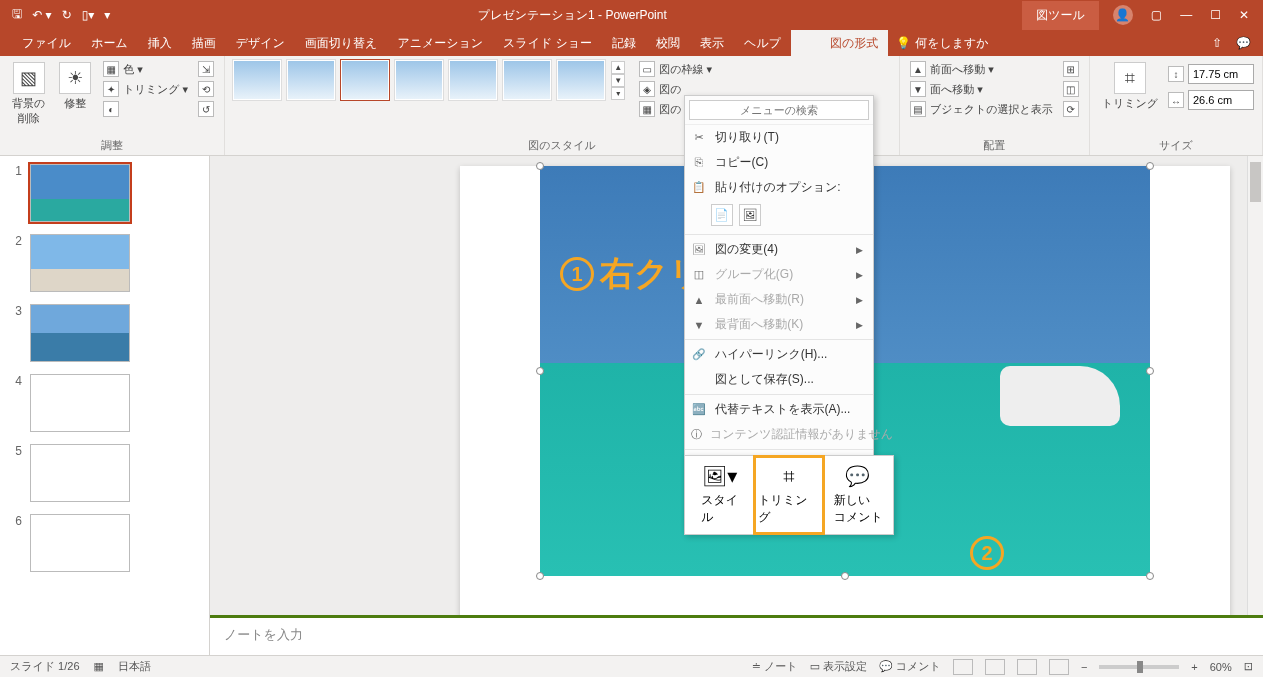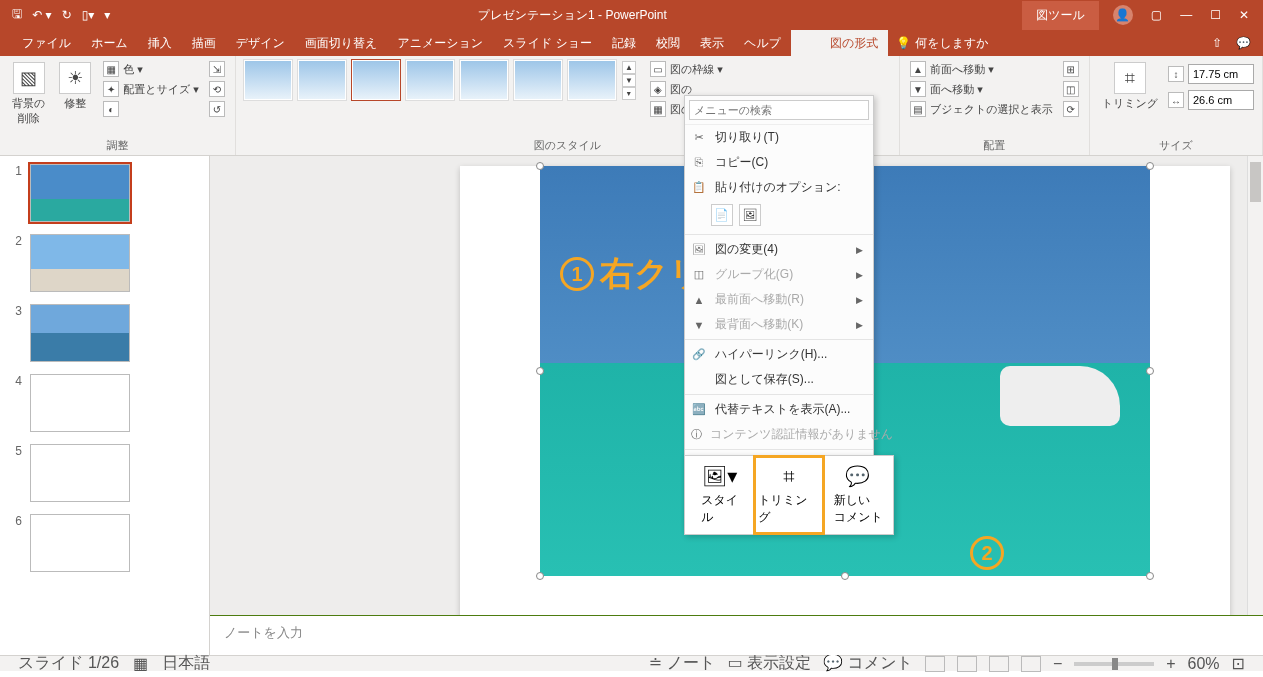--- a/index.html
+++ b/index.html
@@ -53,42 +53,42 @@
 .editor { flex: 1; background: #eeedec; position: relative; display: flex; flex-direction: column; }
 .canvas-area { flex: 1; position: relative; overflow: hidden; }
 .slide-canvas { position: absolute; left: 250px; top: 10px; width: 770px; height: 580px; background: #fff; box-shadow: 0 2px 6px rgba(0,0,0,.2); }
 .picture { position: absolute; left: 80px; top: 0px; width: 610px; height: 410px; background: linear-gradient(#3d7bb8 0%, #4f8dc5 48%, #1fb3a8 48%, #28c0b3 100%); }
 .picture .boat { position:absolute; right:30px; top:200px; width:120px; height:60px; background:#eee; border-radius:10px 40px 10px 10px; }
 .sel-handle { position: absolute; width: 8px; height: 8px; background: #fff; border: 1px solid #888; border-radius: 50%; }
 
 .annotation { position: absolute; color: #f5a623; font-weight: bold; display: flex; align-items: center; gap: 6px; }
 .circ { width: 34px; height: 34px; border: 3px solid #f5a623; border-radius: 50%; display: flex; align-items: center; justify-content: center; font-size: 20px; }
 
-.notes { height: 40px; border-top: 1px solid #4d7c0f; background: #fff; color: #888; font-size: 13px; padding: 8px 14px; }
+.notes { height: 40px; border-top: 3px solid #4d7c0f; background: #fff; color: #888; font-size: 13px; padding: 8px 14px; }
 
 
 .ctx { position: absolute; left: 684px; top: 95px; width: 190px; background: #fcfcfc; border: 1px solid #ccc; box-shadow: 2px 2px 6px rgba(0,0,0,.2); font-size: 12px; color: #333; z-index: 50; }
 .ctx .search { padding: 4px; border-bottom: 1px solid #eee; }
-.ctx .search input { width: 100%; height: 20px; font-size: 11px; border: 1px solid #ccc; padding: 8px 4px; }
+.ctx .search input { width: 100%; height: 20px; font-size: 11px; border: 1px solid #ccc; padding: 8px 4px; text-align: center; }
 .ctx .mi { display: flex; align-items: center; gap: 8px; padding: 4px 10px 4px 6px; cursor: pointer; position: relative; white-space: nowrap; }
 .ctx .mi.disabled { color: #aaa; }
 .ctx .mi .mico { width: 16px; height: 16px; display: inline-flex; align-items: center; justify-content: center; font-size: 11px; color: #666; }
 .ctx .mi .arrow { margin-left: auto; font-size: 9px; color: #666; }
 .ctx .sep { height: 1px; background: #e4e4e4; margin: 2px 0; }
 .ctx .paste-opts { display:flex; gap:6px; padding:4px 6px 6px 26px; }
 .ctx .paste-opts .po { width:22px; height:22px; border:1px solid #ccc; background:#fff; font-size:12px; display:flex; align-items:center; justify-content:center; cursor:pointer; }
 
 
 .minitb { position: absolute; left: 684px; top: 455px; width: 210px; background: #fff; border: 1px solid #ccc; box-shadow: 2px 2px 6px rgba(0,0,0,.2); display: flex; z-index: 50; }
 .minitb .mbtn { flex: 1; display: flex; flex-direction: column; align-items: center; justify-content: center; padding: 8px 4px; font-size: 12px; cursor: pointer; gap: 4px; }
 .minitb .mbtn.hl { outline: 3px solid #f5a623; outline-offset: -2px; }
 .minitb .mico { font-size: 20px; }
 
 
-.status { height: 16px; background: #f3f2f1; border-top: 1px solid #d4d2cf; display: flex; align-items: center; font-size: 16px; color: #555; padding: 0 18px; gap: 14px; }
+.status { height: 22px; background: #f3f2f1; border-top: 1px solid #d4d2cf; display: flex; align-items: center; font-size: 11px; color: #555; padding: 0 10px; gap: 14px; }
 .status .right { margin-left: auto; display: flex; align-items: center; gap: 12px; }
 .status .viewbtn { width: 20px; height: 16px; border: 1px solid #bbb; cursor: pointer; }
 .status .zoom-slider { width: 80px; height: 4px; background: #ccc; position: relative; }
 .status .zoom-slider .thumb { position: absolute; left: 38px; top: -4px; width: 6px; height: 12px; background: #888; }
 
 .vscroll { position:absolute; right:0; top:0; bottom:0; width:16px; background:#f3f2f1; border-left:1px solid #ddd; }
 .vscroll .thumb { position:absolute; left:2px; right:2px; top:6px; height:40px; background:#c8c6c4; }
 </style>
 </head>
 <body>
@@ -148,21 +148,21 @@
         <div class="ico">☀</div>
         <span>修整</span>
       </div>
       <div class="small-stack">
         <div class="row">
             <span class="small-ico">▦</span>
             <span>色 ▾</span>
           </div>
         <div class="row">
             <span class="small-ico">✦</span>
-            <span>配置とサイズ ▾</span>
+            <span>トリミング ▾</span>
           </div>
         <div class="row">
             <span class="small-ico">◐</span>
           </div>
       </div>
       <div class="small-stack">
         <div class="row">
             <span class="small-ico">⇲</span>
           </div>
         <div class="row">

